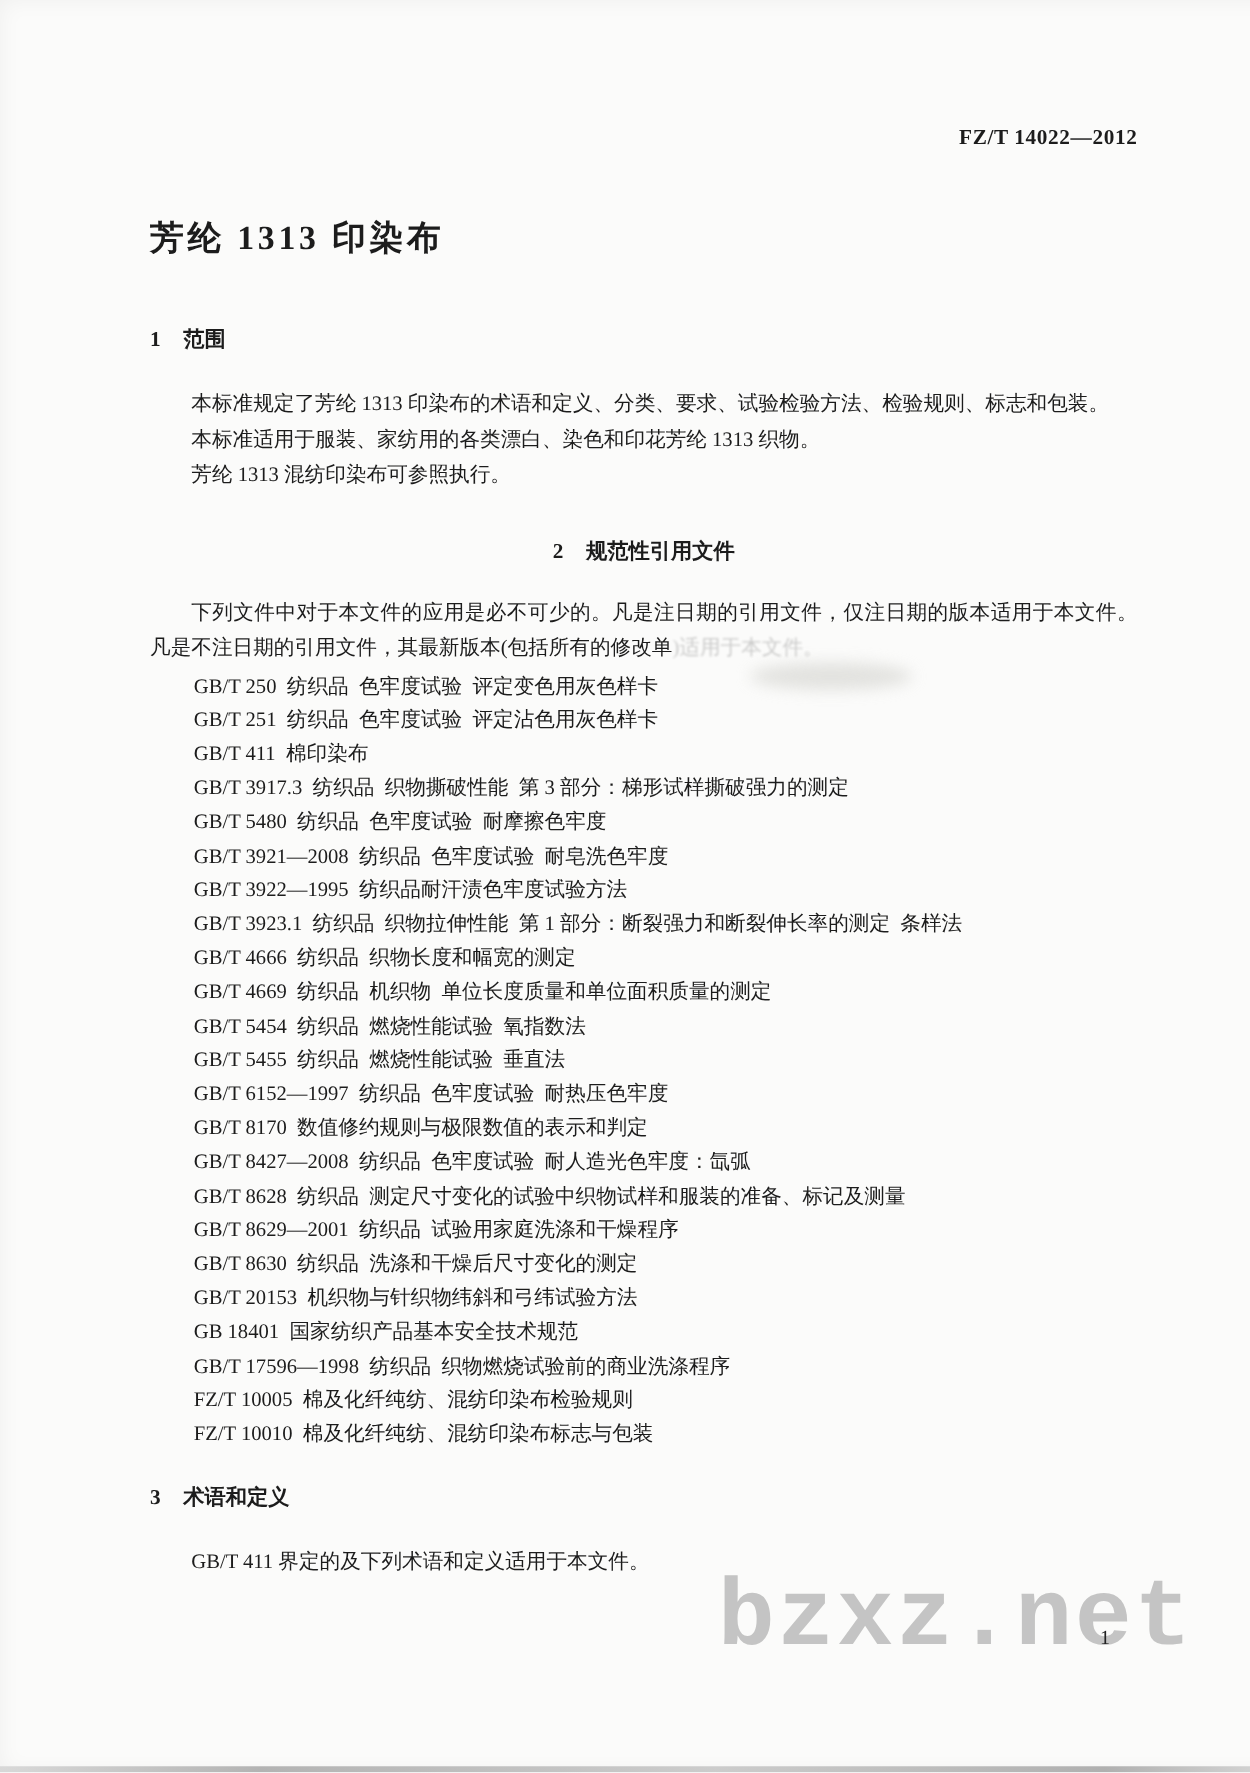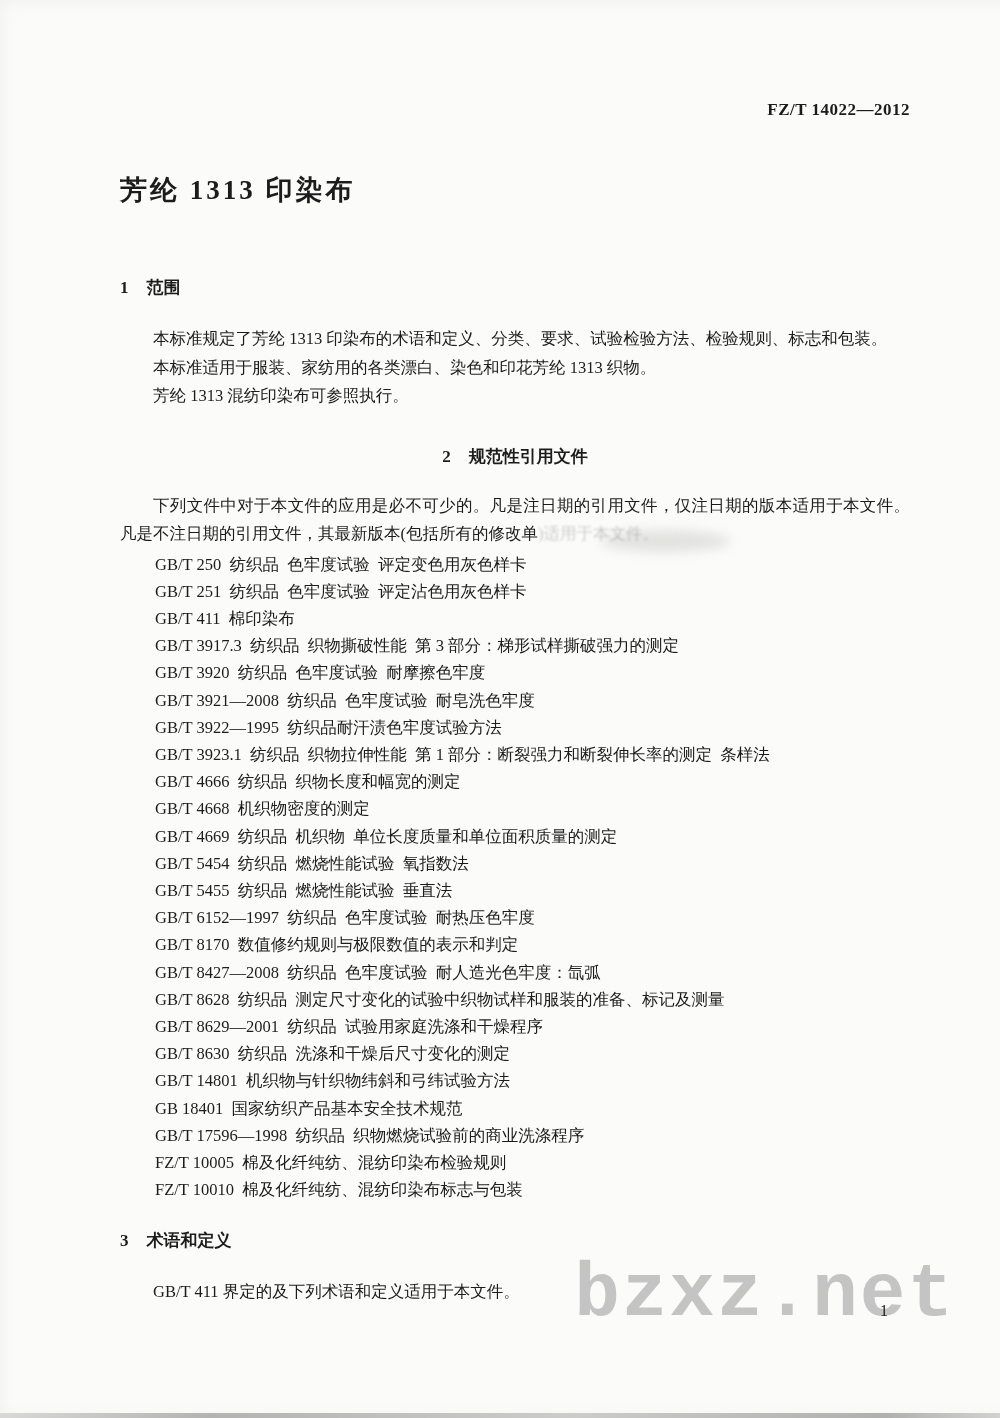--- a/index.html
+++ b/index.html
@@ -30,21 +30,21 @@
     font-size: 27px;
     font-weight: 700;
     letter-spacing: 3px;
     margin-top: 52px;
   }
   .section-heading {
     font-size: 17px;
     font-weight: 700;
   }
   .section-heading .num { display: inline-block; margin-right: 18px; }
-  .sh-1 { margin-top: 68px; }
+  .sh-1 { margin-top: 52px; }
   .sh-2 { margin-top: 34px; text-align: center; }
   .sh-3 { margin-top: 26px; }
   .para {
     font-size: 16.5px;
     line-height: 28.5px;
     text-indent: 2em;
     text-align: justify;
     margin: 0;
   }
   .para-group { margin-top: 26px; }
@@ -125,36 +125,35 @@
       <span class="num">2</span><span>规范性引用文件</span>
     </div>
 
     <p class="para intro"><span>下列文件中对于本文件的应用是必不可少的。凡是注日期的引用文件，仅注日期的版本适用于本文件。凡是不注日期的引用文件，其最新版本(包括所有的修改单</span><span class="faded">)适用于本文件。</span></p>
 
     <div class="ref-list">
         <div class="ref-line">GB/T 250  纺织品  色牢度试验  评定变色用灰色样卡</div>
         <div class="ref-line">GB/T 251  纺织品  色牢度试验  评定沾色用灰色样卡</div>
         <div class="ref-line">GB/T 411  棉印染布</div>
         <div class="ref-line">GB/T 3917.3  纺织品  织物撕破性能  第 3 部分：梯形试样撕破强力的测定</div>
-        <div class="ref-line">GB/T 3920  纺织品  色牢度试验  耐摩擦色牢度</div>
+        <div class="ref-line">GB/T 5480  纺织品  色牢度试验  耐摩擦色牢度</div>
         <div class="ref-line">GB/T 3921—2008  纺织品  色牢度试验  耐皂洗色牢度</div>
         <div class="ref-line">GB/T 3922—1995  纺织品耐汗渍色牢度试验方法</div>
         <div class="ref-line">GB/T 3923.1  纺织品  织物拉伸性能  第 1 部分：断裂强力和断裂伸长率的测定  条样法</div>
         <div class="ref-line">GB/T 4666  纺织品  织物长度和幅宽的测定</div>
-        <div class="ref-line">GB/T 4668  机织物密度的测定</div>
         <div class="ref-line">GB/T 4669  纺织品  机织物  单位长度质量和单位面积质量的测定</div>
         <div class="ref-line">GB/T 5454  纺织品  燃烧性能试验  氧指数法</div>
         <div class="ref-line">GB/T 5455  纺织品  燃烧性能试验  垂直法</div>
         <div class="ref-line">GB/T 6152—1997  纺织品  色牢度试验  耐热压色牢度</div>
         <div class="ref-line">GB/T 8170  数值修约规则与极限数值的表示和判定</div>
         <div class="ref-line">GB/T 8427—2008  纺织品  色牢度试验  耐人造光色牢度：氙弧</div>
         <div class="ref-line">GB/T 8628  纺织品  测定尺寸变化的试验中织物试样和服装的准备、标记及测量</div>
         <div class="ref-line">GB/T 8629—2001  纺织品  试验用家庭洗涤和干燥程序</div>
         <div class="ref-line">GB/T 8630  纺织品  洗涤和干燥后尺寸变化的测定</div>
-        <div class="ref-line">GB/T 14801  机织物与针织物纬斜和弓纬试验方法</div>
+        <div class="ref-line">GB/T 20153  机织物与针织物纬斜和弓纬试验方法</div>
         <div class="ref-line">GB 18401  国家纺织产品基本安全技术规范</div>
         <div class="ref-line">GB/T 17596—1998  纺织品  织物燃烧试验前的商业洗涤程序</div>
         <div class="ref-line">FZ/T 10005  棉及化纤纯纺、混纺印染布检验规则</div>
         <div class="ref-line">FZ/T 10010  棉及化纤纯纺、混纺印染布标志与包装</div>
       </div>
 
     <div class="section-heading sh-3">
       <span class="num">3</span><span>术语和定义</span>
     </div>
 

